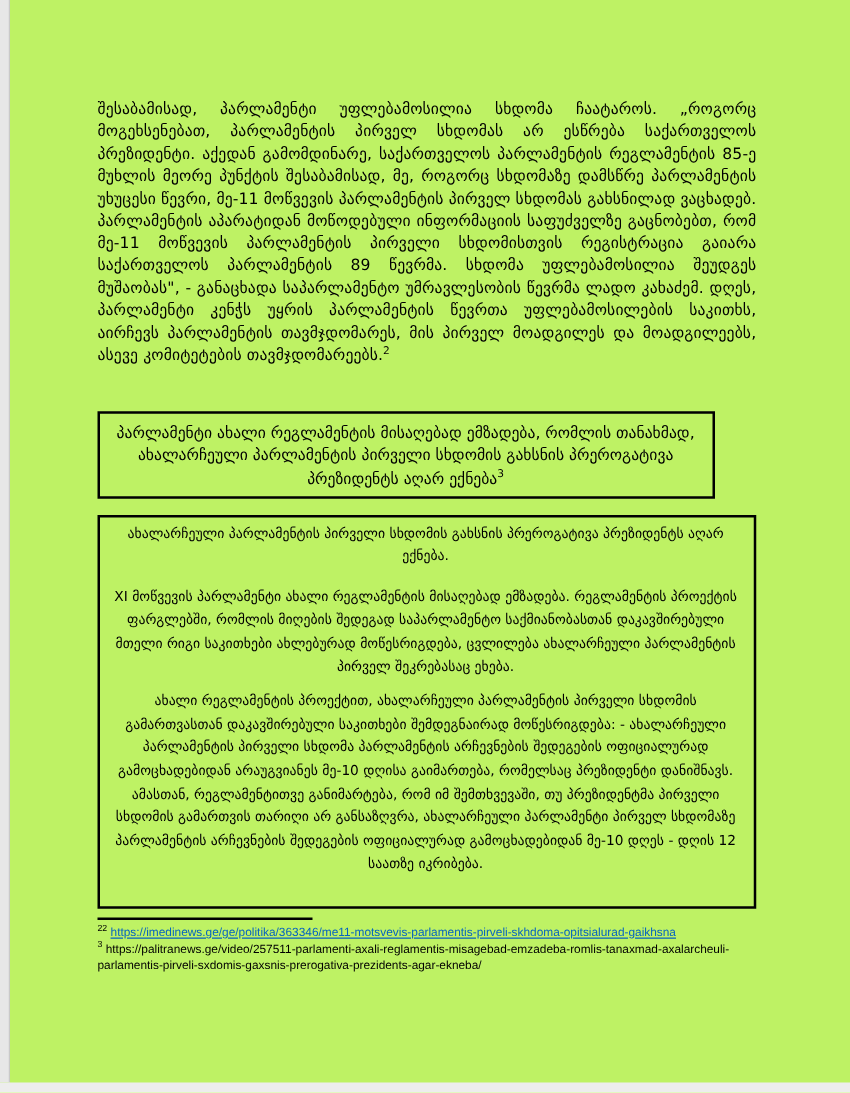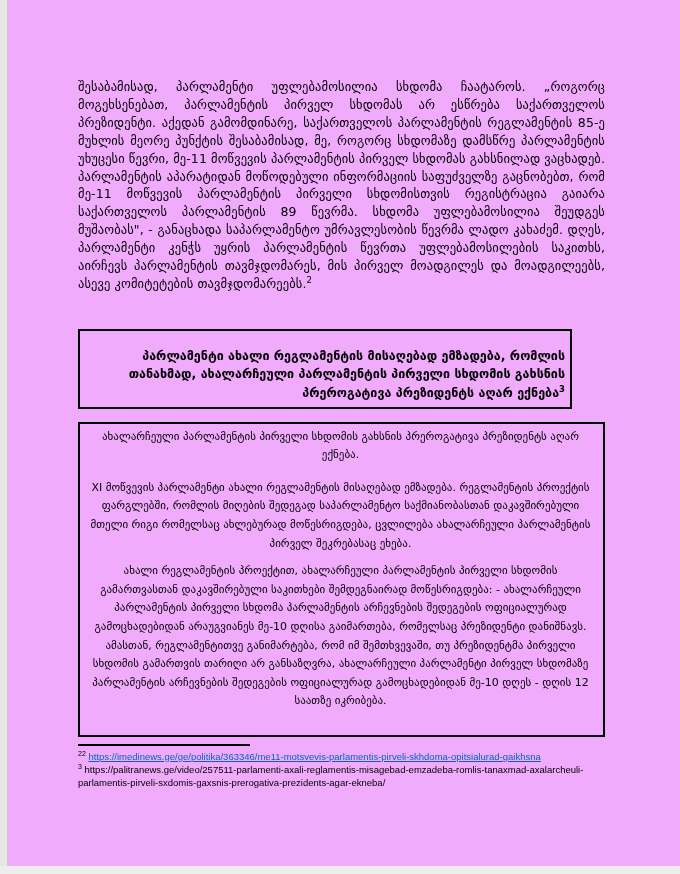--- a/index.html
+++ b/index.html
@@ -1,21 +1,21 @@
 <!DOCTYPE html>
 <html><head>
 <meta charset="utf-8">
 <style>
   * { margin: 0; padding: 0; box-sizing: border-box; }
   html, body { background: #ffffff; }
   .viewer {
     position: relative;
     width: 680px;
     height: 874px;
-    background: #f0abfc;
+    background: #bef264;
     overflow: hidden;
     font-family: "DejaVu Sans", sans-serif;
     color: #000000;
   }
   .edge-gutter {
     position: absolute;
     left: 0; top: 0;
     width: 8px;
     height: 866px;
     background: #e7e7e7;
@@ -43,25 +43,24 @@
   }
   sup.fn-ref {
     font-size: 8.5px;
     line-height: 0;
     vertical-align: super;
   }
   .callout-box {
     border: 2px solid #000000;
     margin-top: 36px;
     width: 494px;
-    padding: 16px 5px 4px 4px;
+    padding: 6px 5px 4px 4px;
     font-size: 12.5px;
     line-height: 18.6px;
-    text-align: right;
-    font-weight: bold;
+    text-align: center;
   }
   .quote-box {
     border: 2px solid #000000;
     margin-top: 13px;
     width: 527px;
     padding: 4px 7px 6px 5px;
     font-size: 11px;
     line-height: 18.6px;
     text-align: center;
   }
@@ -102,21 +101,21 @@
   <div class="bottom-strip"></div>
 
   <div class="page-content">
 
     <p class="body-para"><span>შესაბამისად, პარლამენტი უფლებამოსილია სხდომა ჩაატაროს. „როგორც მოგეხსენებათ, პარლამენტის პირველ სხდომას არ ესწრება საქართველოს პრეზიდენტი. აქედან გამომდინარე, საქართველოს პარლამენტის რეგლამენტის 85-ე მუხლის მეორე პუნქტის შესაბამისად, მე, როგორც სხდომაზე დამსწრე პარლამენტის უხუცესი წევრი, მე-11 მოწვევის პარლამენტის პირველ სხდომას გახსნილად ვაცხადებ. პარლამენტის აპარატიდან მოწოდებული ინფორმაციის საფუძველზე გაცნობებთ, რომ მე-11 მოწვევის პარლამენტის პირველი სხდომისთვის რეგისტრაცია გაიარა საქართველოს პარლამენტის 89 წევრმა. სხდომა უფლებამოსილია შეუდგეს მუშაობას", - განაცხადა საპარლამენტო უმრავლესობის წევრმა ლადო კახაძემ. დღეს, პარლამენტი კენჭს უყრის პარლამენტის წევრთა უფლებამოსილების საკითხს, აირჩევს პარლამენტის თავმჯდომარეს, მის პირველ მოადგილეს და მოადგილეებს, ასევე კომიტეტების თავმჯდომარეებს.</span><sup class="fn-ref">2</sup></p>
 
     <div class="callout-box"><span>პარლამენტი ახალი რეგლამენტის მისაღებად ემზადება, რომლის თანახმად, ახალარჩეული პარლამენტის პირველი სხდომის გახსნის პრეროგატივა პრეზიდენტს აღარ ექნება</span><sup class="fn-ref">3</sup></div>
 
     <div class="quote-box">
       <p>ახალარჩეული პარლამენტის პირველი სხდომის გახსნის პრეროგატივა პრეზიდენტს აღარ ექნება.</p>
-      <p>XI მოწვევის პარლამენტი ახალი რეგლამენტის მისაღებად ემზადება. რეგლამენტის პროექტის ფარგლებში, რომლის მიღების შედეგად საპარლამენტო საქმიანობასთან დაკავშირებული მთელი რიგი რომელსაც ახლებურად მოწესრიგდება, ცვლილება ახალარჩეული პარლამენტის პირველ შეკრებასაც ეხება.</p>
+      <p>XI მოწვევის პარლამენტი ახალი რეგლამენტის მისაღებად ემზადება. რეგლამენტის პროექტის ფარგლებში, რომლის მიღების შედეგად საპარლამენტო საქმიანობასთან დაკავშირებული მთელი რიგი საკითხები ახლებურად მოწესრიგდება, ცვლილება ახალარჩეული პარლამენტის პირველ შეკრებასაც ეხება.</p>
       <p>ახალი რეგლამენტის პროექტით, ახალარჩეული პარლამენტის პირველი სხდომის გამართვასთან დაკავშირებული საკითხები შემდეგნაირად მოწესრიგდება: - ახალარჩეული პარლამენტის პირველი სხდომა პარლამენტის არჩევნების შედეგების ოფიციალურად გამოცხადებიდან არაუგვიანეს მე-10 დღისა გაიმართება, რომელსაც პრეზიდენტი დანიშნავს. ამასთან, რეგლამენტითვე განიმარტება, რომ იმ შემთხვევაში, თუ პრეზიდენტმა პირველი სხდომის გამართვის თარიღი არ განსაზღვრა, ახალარჩეული პარლამენტი პირველ სხდომაზე პარლამენტის არჩევნების შედეგების ოფიციალურად გამოცხადებიდან მე-10 დღეს - დღის 12 საათზე იკრიბება.</p>
     </div>
 
     <div class="footnote-sep"></div>
 
     <div class="footnotes">
       <p class="fn-item"><sup>22</sup> <a href="#">https://imedinews.ge/ge/politika/363346/me11-motsvevis-parlamentis-pirveli-skhdoma-opitsialurad-gaikhsna</a></p>
       <p class="fn-item"><sup>3</sup> <span>https://palitranews.ge/video/257511-parlamenti-axali-reglamentis-misagebad-emzadeba-romlis-tanaxmad-axalarcheuli-parlamentis-pirveli-sxdomis-gaxsnis-prerogativa-prezidents-agar-ekneba/</span></p>
     </div>
 

